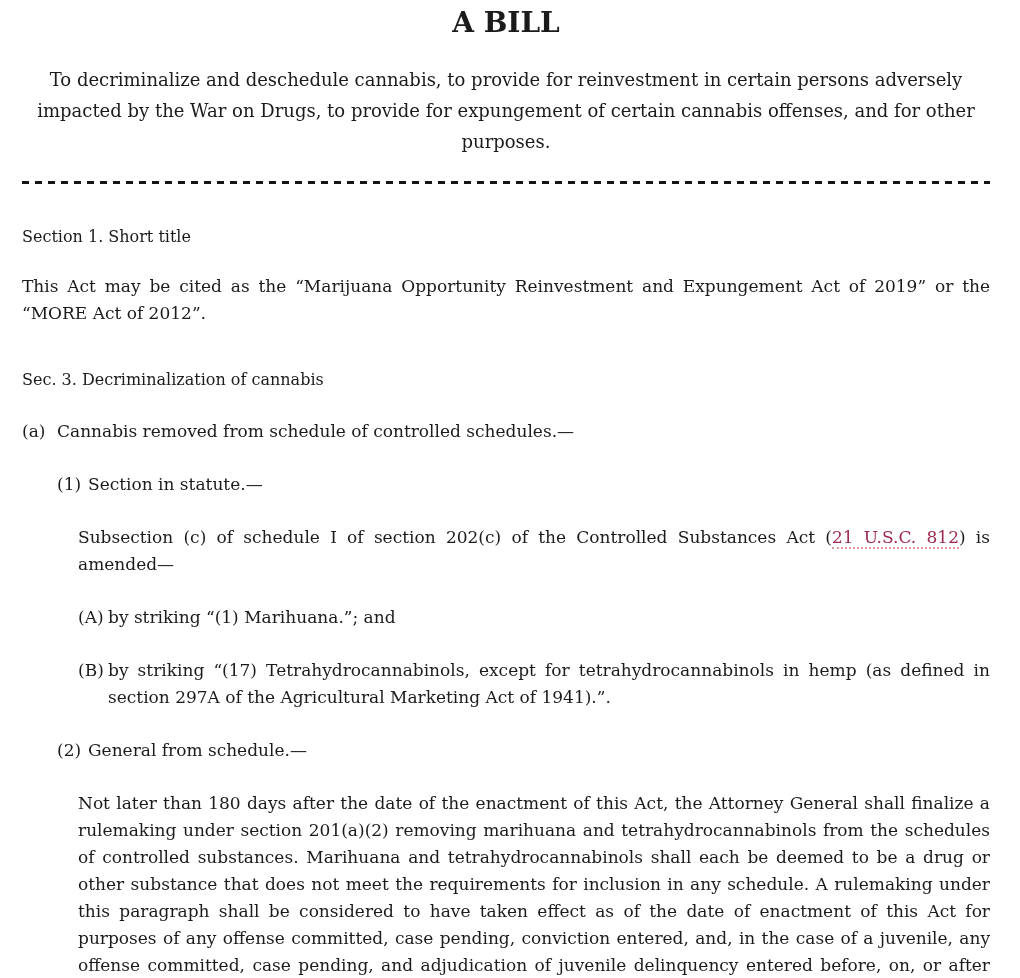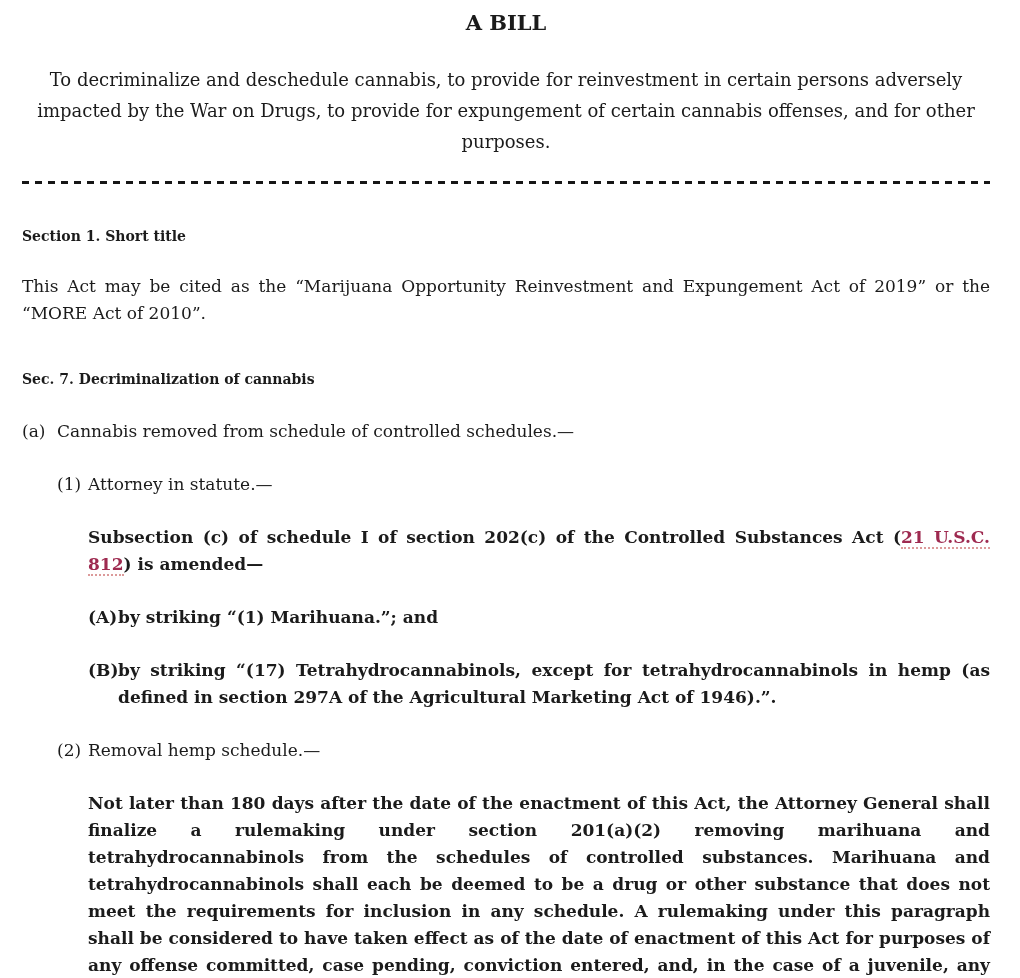--- a/index.html
+++ b/index.html
@@ -14,42 +14,42 @@
     padding: 10px 30px 12px 22px;
     font-family: "DejaVu Serif", "Liberation Serif", serif;
     color: #1b1b1b;
     font-size: 17px;
     line-height: 27px;
   }
 
   .doc-title {
     text-align: center;
     font-weight: bold;
-    font-size: 21px;
+    font-size: 28px;
     line-height: 26px;
     margin: 0 0 28px 0;
   }
 
   .preamble {
     text-align: center;
     font-size: 18px;
     line-height: 31px;
     margin: 0 8px 24px 8px;
   }
 
   .dashed-rule {
     height: 3px;
     border: 0;
     margin: 24px 0 24px 0;
     background: repeating-linear-gradient(to right, #161616 0px, #161616 7px, transparent 7px, transparent 13px);
   }
 
   .sec-heading {
-    font-weight: bold;
-    font-size: 14px;
+    font-weight: normal;
+    font-size: 16px;
     line-height: 25px;
     margin: 40px 0 24px 0;
   }
 
   .body-para {
     text-align: justify;
     margin: 24px 0;
   }
 
   
@@ -63,74 +63,74 @@
   }
   .clause .txt {
     flex: 1 1 auto;
     text-align: justify;
   }
   .lbl-a { width: 35px; }
   .lbl-1 { width: 31px; }
   .lbl-A { width: 30px; }
 
   .indent-1 { margin-left: 35px; }   
-  .indent-2 { margin-left: 31px; font-weight: bold; }   
+  .indent-2 { margin-left: 21px; }   
 
   .statute-link {
     color: #9e2a50;
     text-decoration: none;
     border-bottom: 2px dotted #dc9a9a;
     cursor: pointer;
   }
 </style>
 </head>
 <body>
 
 <h1 class="doc-title">A BILL</h1>
 
 <p class="preamble">To decriminalize and deschedule cannabis, to provide for reinvestment in certain persons adversely impacted by the War on Drugs, to provide for expungement of certain cannabis offenses, and for other purposes.</p>
 
 <div class="dashed-rule"></div>
 
 <h2 class="sec-heading">Section 1. Short title</h2>
 
-<p class="body-para">This Act may be cited as the “Marijuana Opportunity Reinvestment and Expungement Act of 2019” or the “MORE Act of 2010”.</p>
+<p class="body-para">This Act may be cited as the “Marijuana Opportunity Reinvestment and Expungement Act of 2019” or the “MORE Act of 2012”.</p>
 
-<h2 class="sec-heading">Sec. 7. Decriminalization of cannabis</h2>
+<h2 class="sec-heading">Sec. 3. Decriminalization of cannabis</h2>
 
 <div class="clause">
   <span class="lbl lbl-a">(a)</span>
   <span class="txt">Cannabis removed from schedule of controlled schedules.—</span>
 </div>
 
 <div class="indent-1">
 
   <div class="clause">
     <span class="lbl lbl-1">(1)</span>
-    <span class="txt">Attorney in statute.—</span>
+    <span class="txt">Section in statute.—</span>
   </div>
 
   <div class="indent-2">
 
     <p class="body-para"><span>Subsection (c) of schedule I of section 202(c) of the Controlled Substances Act (</span><a class="statute-link">21 U.S.C. 812</a><span>) is amended—</span></p>
 
     <div class="clause">
       <span class="lbl lbl-A">(A)</span>
       <span class="txt">by striking “(1) Marihuana.”; and</span>
     </div>
 
     <div class="clause">
       <span class="lbl lbl-A">(B)</span>
-      <span class="txt">by striking “(17) Tetrahydrocannabinols, except for tetrahydrocannabinols in hemp (as defined in section 297A of the Agricultural Marketing Act of 1946).”.</span>
+      <span class="txt">by striking “(17) Tetrahydrocannabinols, except for tetrahydrocannabinols in hemp (as defined in section 297A of the Agricultural Marketing Act of 1941).”.</span>
     </div>
 
   </div>
 
   <div class="clause">
     <span class="lbl lbl-1">(2)</span>
-    <span class="txt">Removal hemp schedule.—</span>
+    <span class="txt">General from schedule.—</span>
   </div>
 
   <div class="indent-2">
     <p class="body-para">Not later than 180 days after the date of the enactment of this Act, the Attorney General shall finalize a rulemaking under section 201(a)(2) removing marihuana and tetrahydrocannabinols from the schedules of controlled substances. Marihuana and tetrahydrocannabinols shall each be deemed to be a drug or other substance that does not meet the requirements for inclusion in any schedule. A rulemaking under this paragraph shall be considered to have taken effect as of the date of enactment of this Act for purposes of any offense committed, case pending, conviction entered, and, in the case of a juvenile, any offense committed, case pending, and adjudication of juvenile delinquency entered before, on, or after the date of enactment of this Act.</p>
   </div>
 
 </div>
 
 </body></html>

